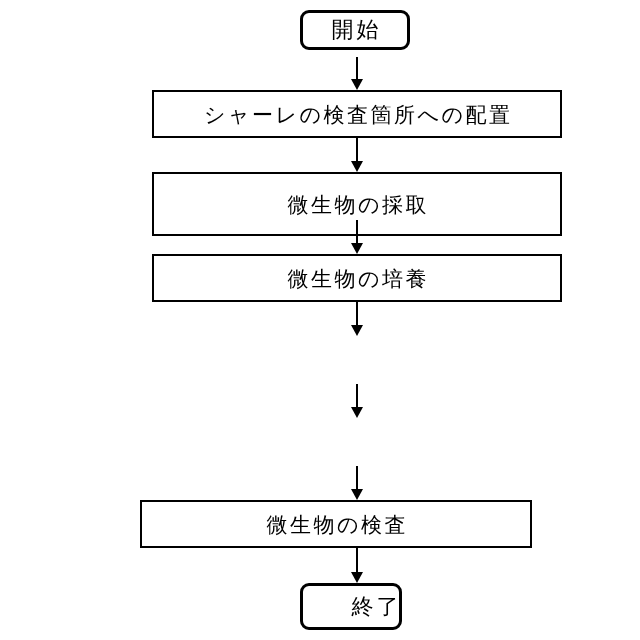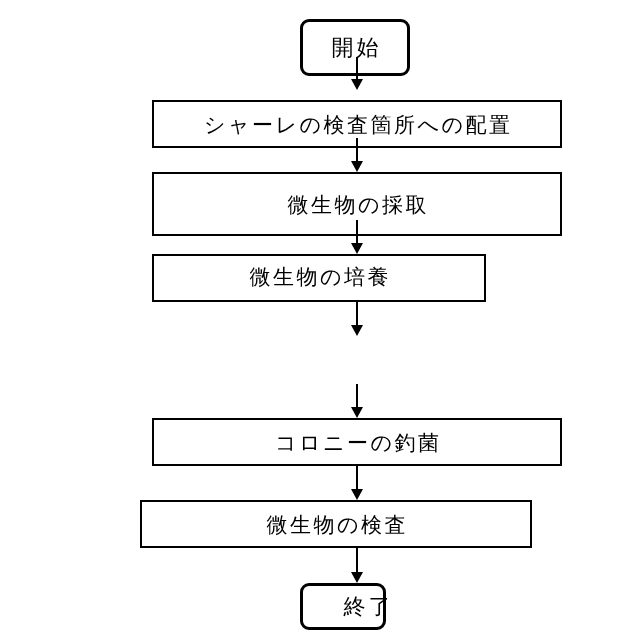--- a/index.html
+++ b/index.html
@@ -54,46 +54,43 @@
   .connector svg {
     display: block;
     overflow: visible;
   }
 </style>
 </head>
 <body>
 
 <div id="canvas">
 
-  <div class="node terminator" style="left: 300px; top: 10px; width: 110px; height: 57px; margin-top: 9px;">
+  <div class="node terminator" style="left: 300px; top: 10px; width: 110px; height: 40px;">
     <span class="node-label">開始</span>
   </div>
 
-  <div class="node process" style="left: 152px; top: 100px; width: 410px; height: 48px;">
+  <div class="node process" style="left: 152px; top: 90px; width: 410px; height: 48px;">
     <span class="node-label">シャーレの検査箇所への配置</span>
   </div>
 
   <div class="node process" style="left: 152px; top: 172px; width: 410px; height: 64px;">
     <span class="node-label">微生物の採取</span>
   </div>
 
-  <div class="node process" style="left: 152px; top: 254px; width: 334px; height: 48px; font-family: Liberation Mono, monospace;">
+  <div class="node process" style="left: 152px; top: 254px; width: 410px; height: 48px;">
     <span class="node-label">微生物の培養</span>
   </div>
 
 
-  <div class="node process" style="left: 152px; top: 418px; width: 410px; height: 48px;">
-    <span class="node-label">コロニーの釣菌</span>
-  </div>
 
   <div class="node process" style="left: 140px; top: 500px; width: 392px; height: 48px;">
     <span class="node-label">微生物の検査</span>
   </div>
 
-  <div class="node terminator" style="left: 300px; top: 583px; width: 86px; height: 47px; padding-left: 48px;">
+  <div class="node terminator" style="left: 300px; top: 583px; width: 102px; height: 47px; padding-left: 48px;">
     <span class="node-label">終了</span>
   </div>
 
   <div class="connector" style="left: 349px; top: 57px; width: 16px; height: 33px;">
       <svg width="16" height="33">
         <line x1="8" y1="0" x2="8" y2="24" stroke="#000000" stroke-width="2"></line>
         <polygon points="2,22 14,22 8,33" fill="#000000"></polygon>
       </svg>
     </div>
   <div class="connector" style="left: 349px; top: 138px; width: 16px; height: 34px;">

